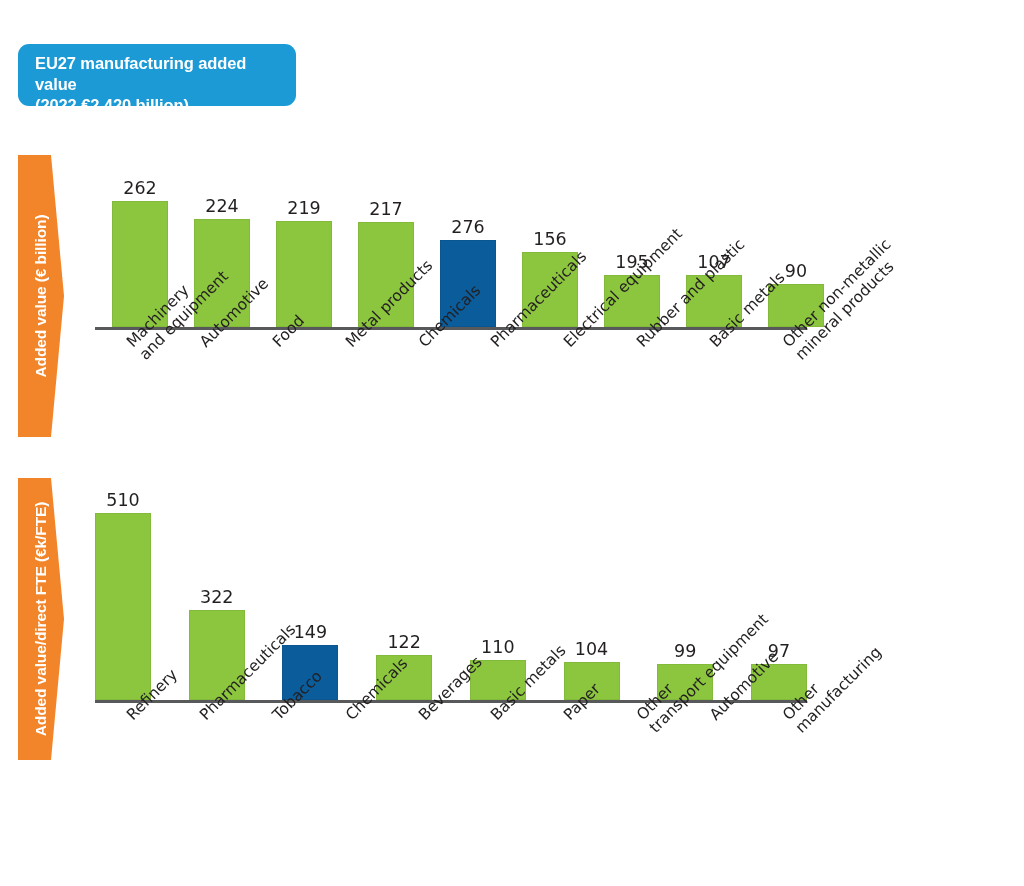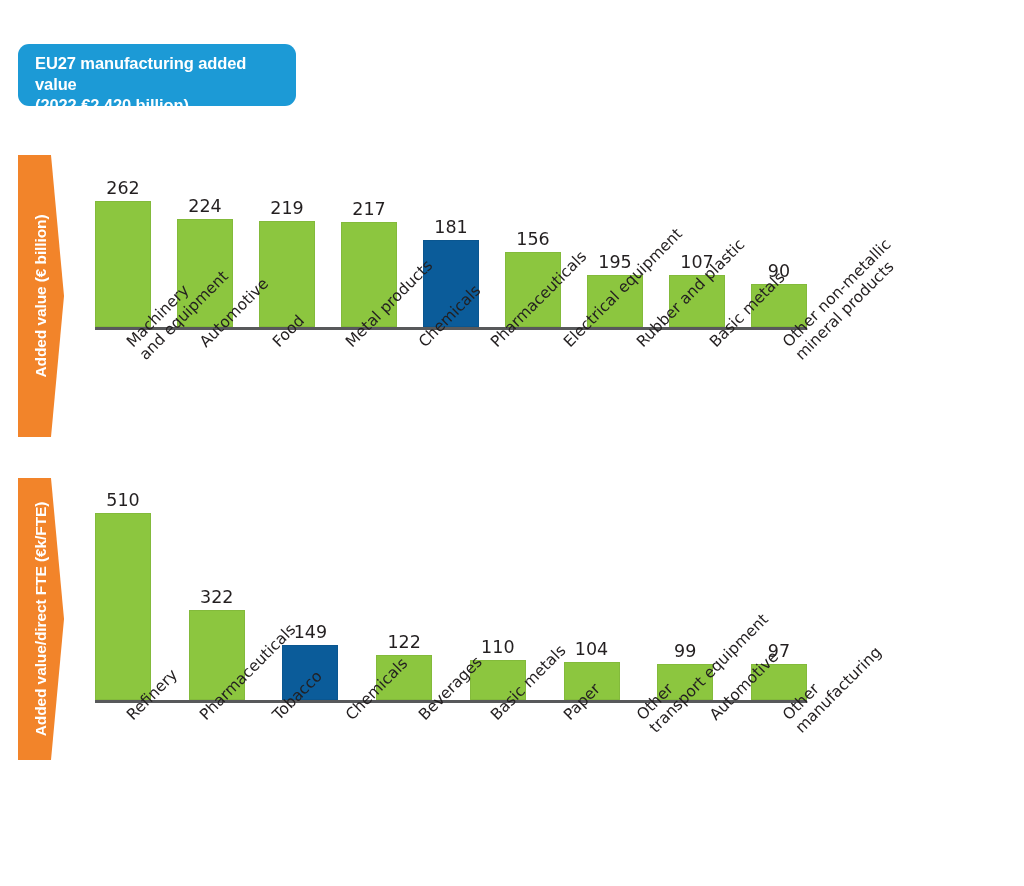--- a/index.html
+++ b/index.html
@@ -75,21 +75,21 @@
 
   .bars {
     position: absolute;
     left: 0; bottom: 3px;
     width: 712px;
     height: 100%;
     display: flex;
     align-items: flex-end;
     justify-content: space-between;
   }
-  #chart1 .bars { height: 167px; }
+  #chart1 .bars { height: 167px; margin-left: 17px; }
   #chart2 .bars { height: 232px; }
 
   .bar-col {
     position: relative;
     width: 56px;
     display: flex;
     flex-direction: column;
     justify-content: flex-end;
     align-items: center;
     height: 100%;
@@ -180,21 +180,21 @@
         </div>
         <div class="bar-col">
           <div class="bar-value">219</div>
           <div class="bar-rect" style="height: 106px; background: rgb(140, 198, 63);"></div>
         </div>
         <div class="bar-col">
           <div class="bar-value">217</div>
           <div class="bar-rect" style="height: 105px; background: rgb(140, 198, 63);"></div>
         </div>
         <div class="bar-col">
-          <div class="bar-value">181</div>
+          <div class="bar-value">276</div>
           <div class="bar-rect highlight" style="height: 87px; background: rgb(11, 92, 154);"></div>
         </div>
         <div class="bar-col">
           <div class="bar-value">156</div>
           <div class="bar-rect" style="height: 75px; background: rgb(140, 198, 63);"></div>
         </div>
         <div class="bar-col">
           <div class="bar-value">195</div>
           <div class="bar-rect" style="height: 52px; background: rgb(140, 198, 63);"></div>
         </div>

